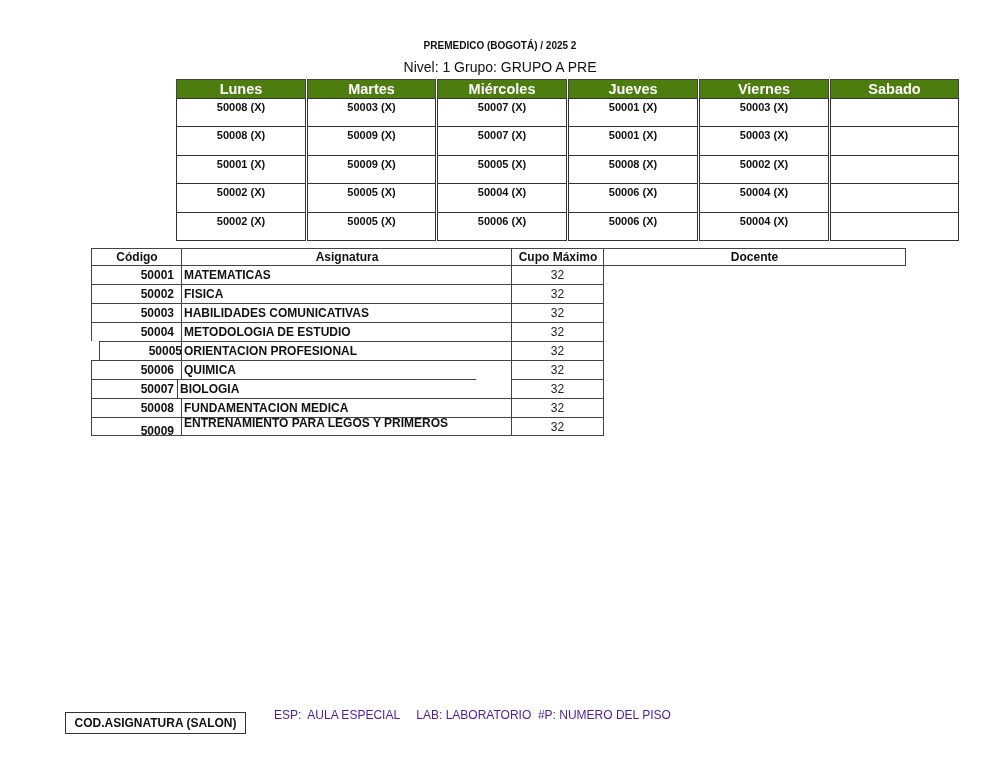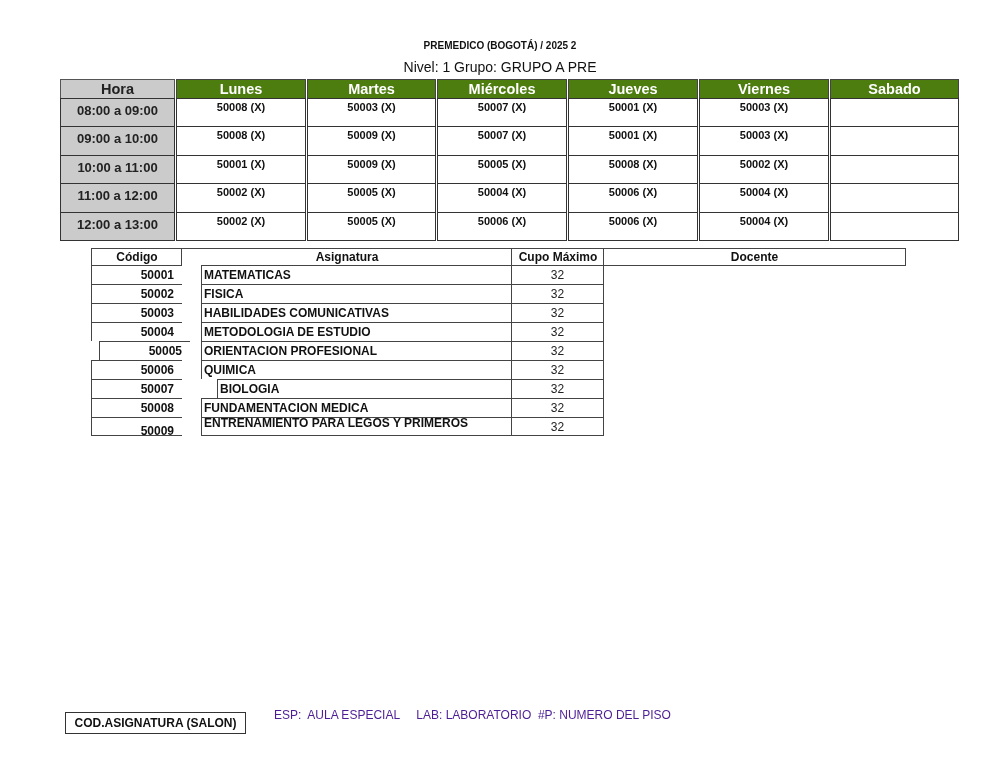--- a/index.html
+++ b/index.html
@@ -22,45 +22,37 @@
   .bcell.hora { background: #cbcbcb; font-size: 13px; padding-top: 4px; color: #222; }
 
   
   .subj { position: absolute; left: 91px; top: 248px; }
   .srow { position: absolute; left: 0; height: 19px; font-size: 12px; }
   .scell { position: absolute; top: 0; height: 19px; border: 1px solid #444; border-bottom: none; border-right: none;
            line-height: 18px; white-space: nowrap; overflow: visible; }
   .scell.right { border-right: 1px solid #444; }
   .shead { font-weight: bold; text-align: center; height: 18px; line-height: 16px; }
   .code { text-align: right; padding-right: 8px; font-weight: bold; }
-  .name { text-align: left; padding-left: 2px; font-weight: bold; margin-left: 20px; }
+  .name { text-align: left; padding-left: 2px; font-weight: bold; }
   .cupo { text-align: center; color: #222; }
   .bottom { border-bottom: 1px solid #444; }
 
   
   .legend-box { position: absolute; left: 65px; top: 712px; width: 181px; height: 22px; border: 1px solid #333;
                 font-size: 12px; font-weight: bold; text-align: center; line-height: 20px; }
   .legend-text { position: absolute; left: 274px; top: 708px; font-size: 12px; white-space: pre; color: #4c1d95; }
 </style>
 </head>
 <body>
 
 <div class="title">PREMEDICO (BOGOTÁ) / 2025 2</div>
 <div class="subtitle">Nivel: 1 Grupo: GRUPO A PRE</div>
 
 <div class="sched">
 
-  <div class="col" style="left:0;width:115px;">
-    <div class="hcell hora">Hora</div>
-    <div class="bcell hora" style="top:19px;height:28px;">08:00 a 09:00</div>
-    <div class="bcell hora" style="top:47px;height:29px;">09:00 a 10:00</div>
-    <div class="bcell hora" style="top:76px;height:28px;">10:00 a 11:00</div>
-    <div class="bcell hora" style="top:104px;height:29px;">11:00 a 12:00</div>
-    <div class="bcell hora last" style="top:133px;height:29px;">12:00 a 13:00</div>
-  </div>
 
   <div class="col" style="left:116px;width:130px;">
     <div class="hcell day">Lunes</div>
     <div class="bcell" style="top:19px;height:28px;">50008 (X)</div>
     <div class="bcell" style="top:47px;height:29px;">50008 (X)</div>
     <div class="bcell" style="top:76px;height:28px;">50001 (X)</div>
     <div class="bcell" style="top:104px;height:29px;">50002 (X)</div>
     <div class="bcell last" style="top:133px;height:29px;">50002 (X)</div>
   </div>
 
@@ -143,21 +135,21 @@
     <div class="scell name" style="left:90px;width:331px;">ORIENTACION PROFESIONAL</div>
     <div class="scell cupo right" style="left:420px;width:93px;">32</div>
   </div>
   <div class="srow" style="top:112px;">
     <div class="scell code" style="left:0;width:91px;">50006</div>
     <div class="scell name" style="left:90px;width:330px;">QUIMICA</div>
     <div class="scell cupo right" style="left:420px;width:93px;">32</div>
   </div>
   <div class="srow" style="top:131px;">
     <div class="scell code" style="left:0;width:91px;">50007</div>
-    <div class="scell name" style="left:106px;width:299px;">BIOLOGIA</div>
+    <div class="scell name" style="left:86px;width:299px;">BIOLOGIA</div>
     <div class="scell cupo right" style="left:420px;width:93px;">32</div>
   </div>
   <div class="srow" style="top:150px;">
     <div class="scell code" style="left:0;width:91px;">50008</div>
     <div class="scell name" style="left:90px;width:331px;">FUNDAMENTACION MEDICA</div>
     <div class="scell cupo right" style="left:420px;width:93px;">32</div>
   </div>
   <div class="srow" style="top:169px;">
     <div class="scell code bottom" style="left:0;width:91px;line-height:26px;">50009</div>
     <div class="scell name bottom" style="left:90px;width:331px;line-height:10px;">ENTRENAMIENTO PARA LEGOS Y PRIMEROS</div>

